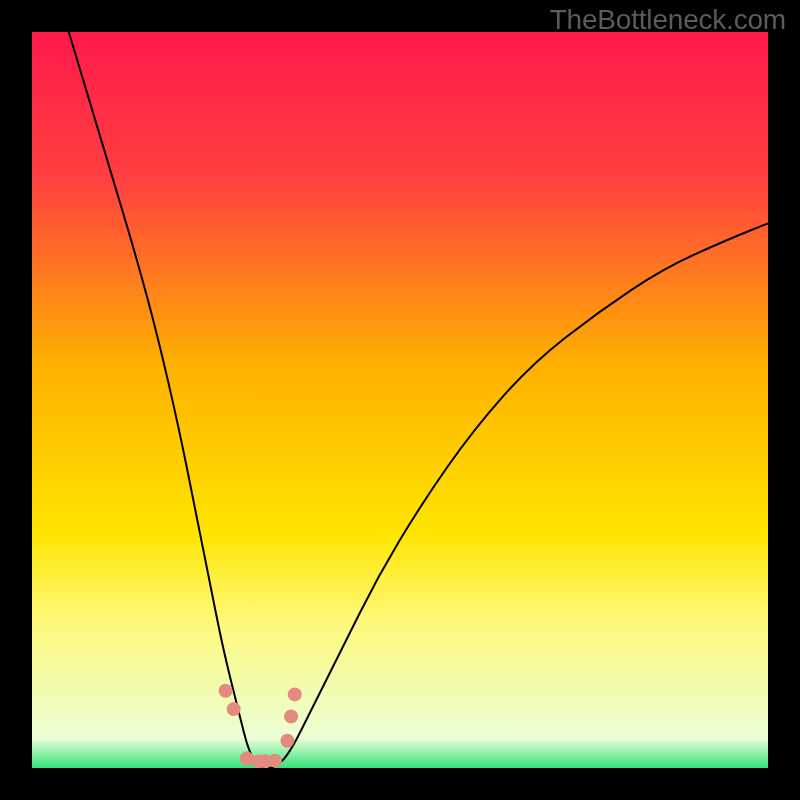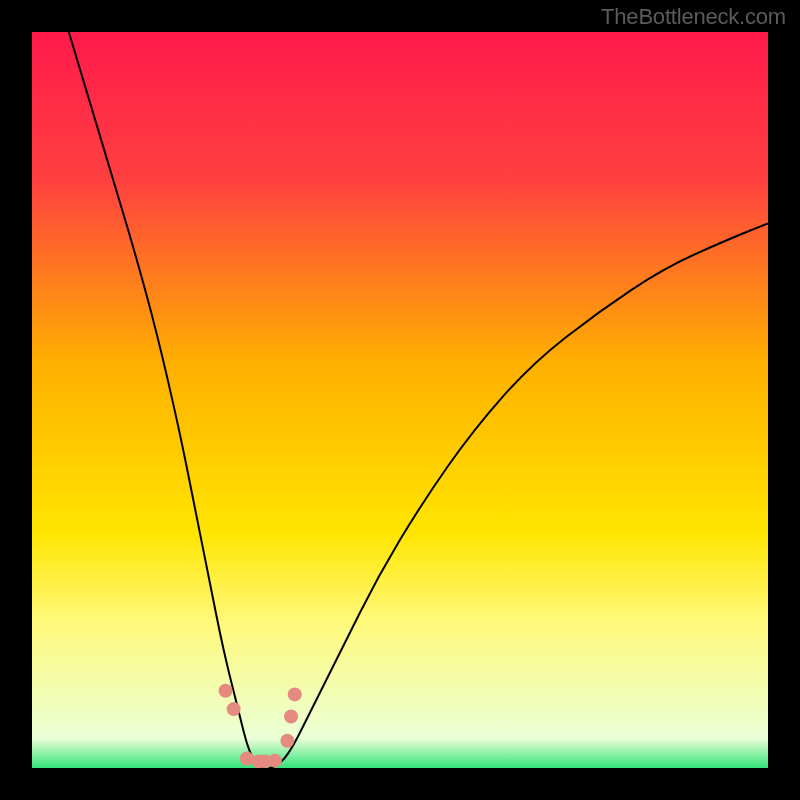--- a/index.html
+++ b/index.html
@@ -9,21 +9,21 @@
     height: 800px;
     background: #000;
     font-family: Arial, Helvetica, sans-serif;
     overflow: hidden;
   }
   .watermark {
     position: absolute;
     top: 4px;
     right: 14px;
     color: #5b5b5b;
-    font-size: 22px;
+    font-size: 28px;
     font-weight: 500;
     letter-spacing: -0.2px;
     z-index: 10;
   }
   .frame {
     position: absolute;
     left: 32px;
     top: 32px;
     width: 736px;
     height: 736px;

